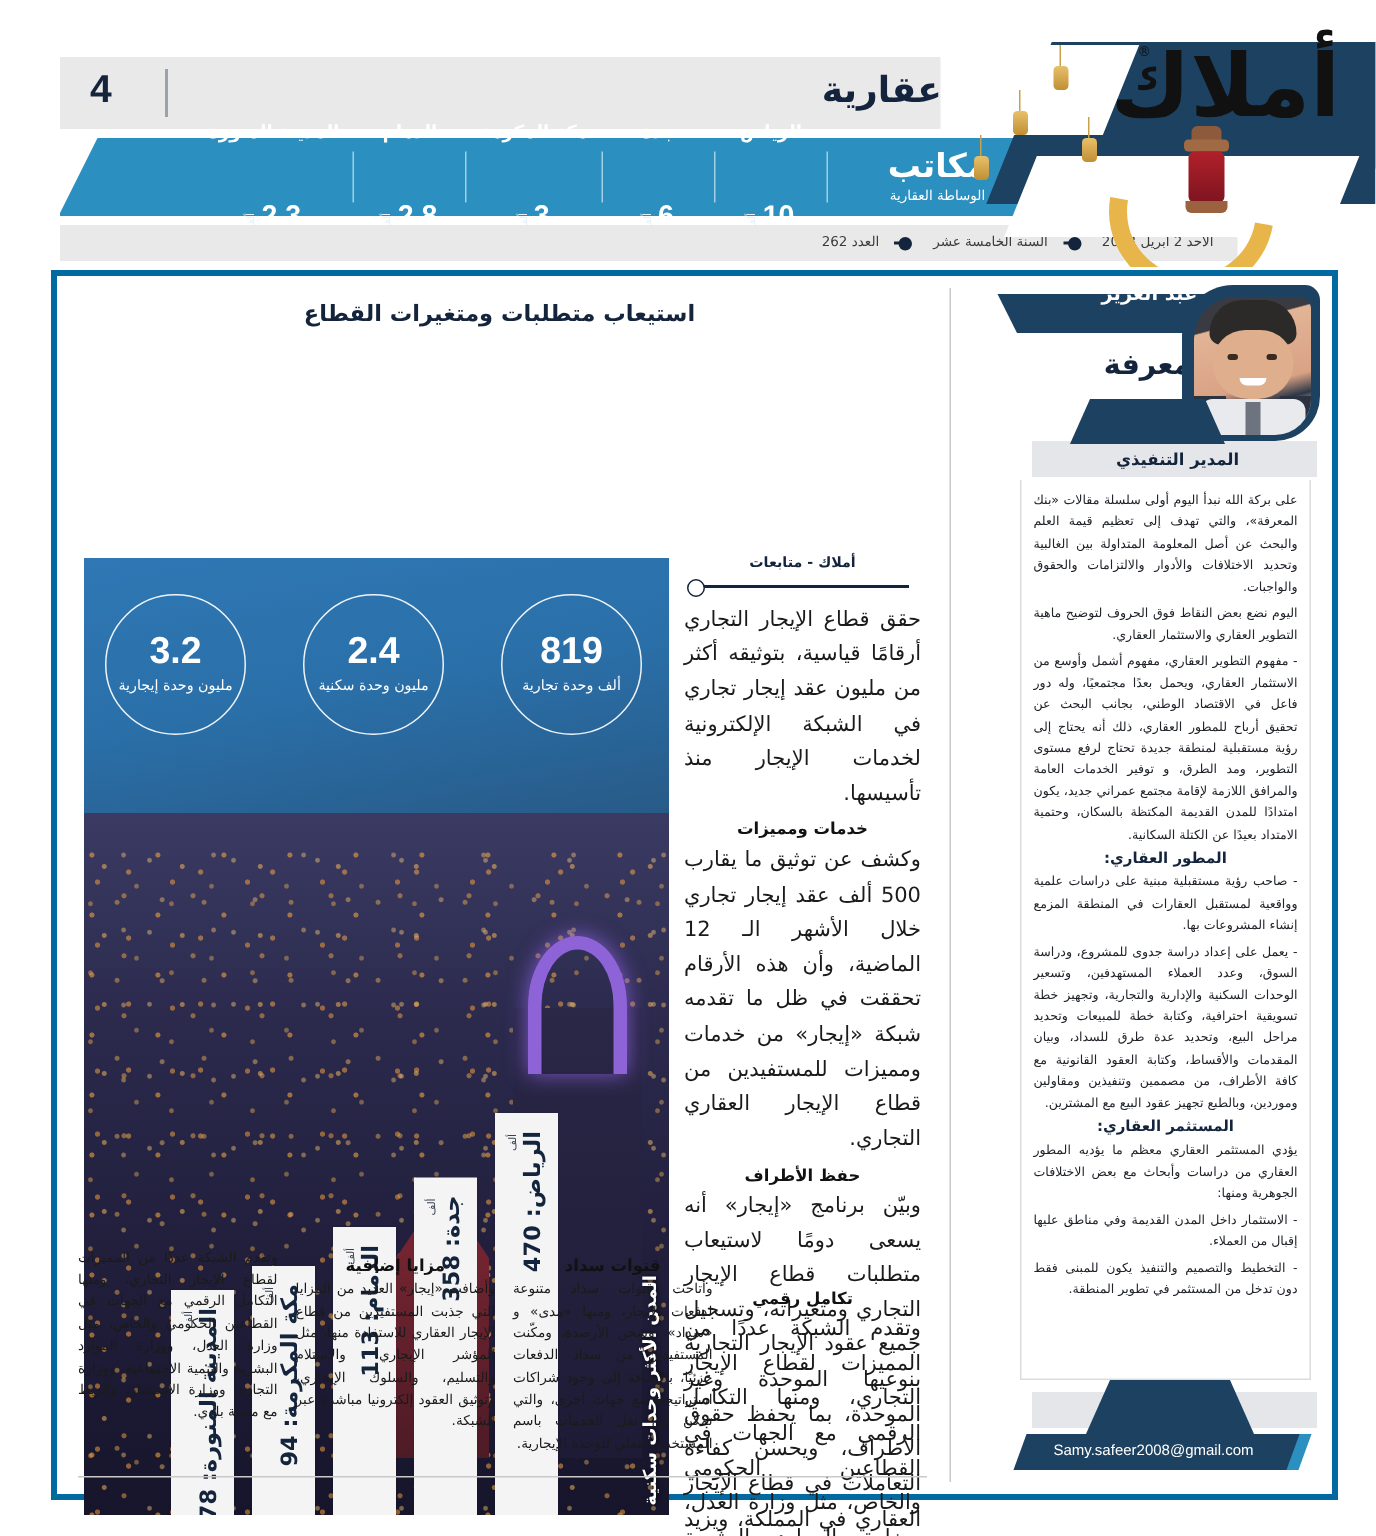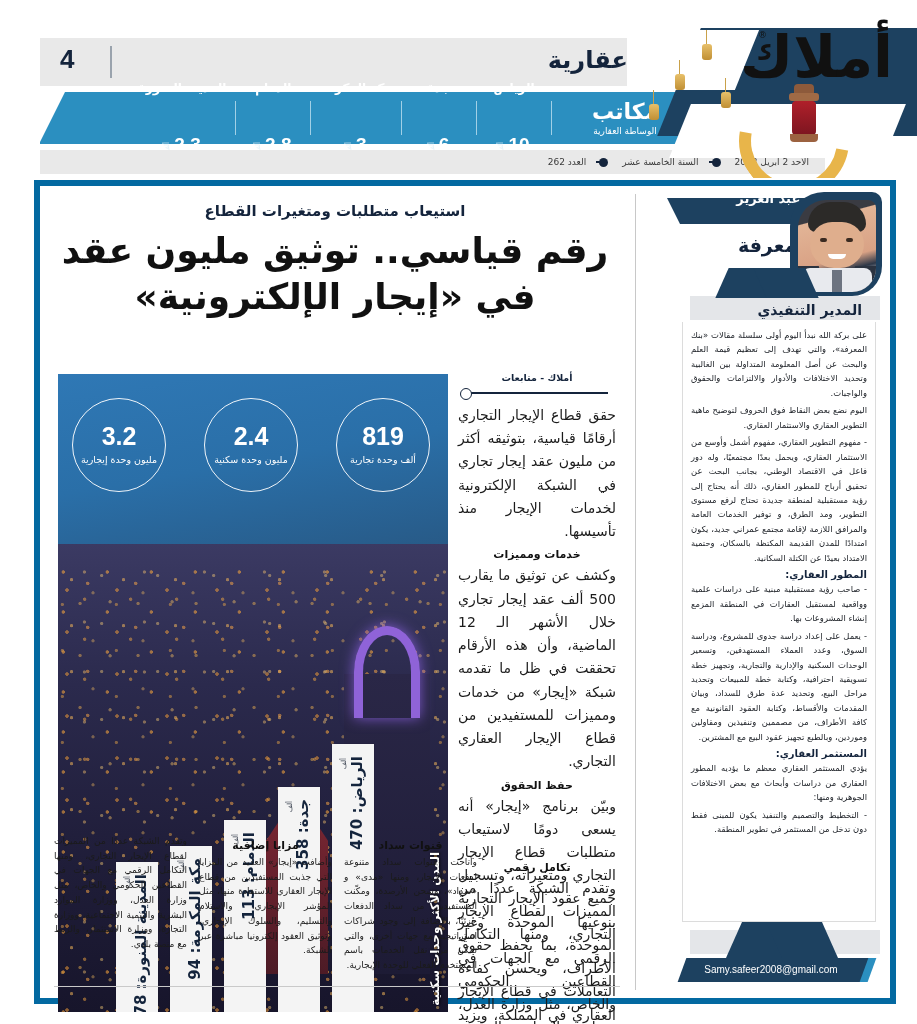--- a/index.html
+++ b/index.html
@@ -119,21 +119,21 @@
   .hang b{position:absolute;left:0;top:0;width:10px;height:16px;display:block;
     background:linear-gradient(180deg,#e8c06a,#c08f34);border-radius:3px;}
   .h1{right:205px;top:44px;}
   .h2{right:232px;top:74px;}
   .h3{right:258px;top:104px;}
   .h4{right:186px;top:92px;}
 
   
   .frame{
     position:absolute;left:34px;top:180px;width:850px;height:812px;
-    border:6px solid #0369a1;background:#fff;
+    border:4px solid #0369a1;background:#fff;
   }
 
   
   .sidebar{
     position:absolute;right:0;top:0;width:255px;height:812px;
     border-right:0;background:#fff;
   }
   .sb-divider{position:absolute;left:0;top:8px;width:1px;height:796px;background:#c8c8c8;}
 
   .sb-namebar{
@@ -180,32 +180,32 @@
   }
   .sb-chevron i{
     position:absolute;left:0;top:0;width:52px;height:30px;background:#1d4160;
     transform:skewX(-24deg);display:block;
   }
   .sb-chevron b{
     position:absolute;left:38px;top:0;width:52px;height:30px;background:#1d4160;
     transform:skewX(24deg);display:block;
   }
   .sb-role{
-    position:absolute;right:28px;top:116px;width:150px;text-align:right;
-    font-size:14px;font-weight:bold;color:#14243c;z-index:6;
+    position:absolute;right:28px;top:116px;width:150px;text-align:center;
+    font-size:11px;font-weight:bold;color:#14243c;z-index:6;
   }
   .sb-rolebg{
     position:absolute;right:10px;top:110px;width:190px;height:24px;background:#e4e6e9;z-index:3;
   }
   .sb-body{
     position:absolute;right:14px;top:136px;width:194px;height:600px;overflow:hidden;
     background:#fff;border:1px solid #dcdcdc;border-top:0;padding:6px 8px 0 8px;box-sizing:border-box;
   }
   .sb-para{font-size:8.4px;line-height:1.72;color:#20242a;text-align:justify;margin:0 0 3px 0;}
-  .sb-head{font-size:10px;font-weight:bold;color:#14243c;margin:4px 0 2px 0;}
+  .sb-head{font-size:10px;font-weight:bold;color:#14243c;margin:4px 0 2px 0;text-align:center;}
 
   .sb-expertbar{
     position:absolute;right:10px;top:744px;width:190px;height:24px;background:#e4e6e9;
   }
   .sb-expert{
     position:absolute;right:10px;top:744px;width:190px;height:24px;line-height:24px;
     text-align:center;font-size:12px;font-weight:bold;color:#14243c;
   }
   .sb-mailbar{
     position:absolute;right:26px;top:772px;width:182px;height:24px;background:#1d4160;
@@ -449,24 +449,20 @@
       <div class="logo-text">أملاك</div>
       <div class="logo-reg">®</div>
     </div>
   </div>
 
   <div class="frame">
 
     <div class="main">
 
       <div class="kicker">استيعاب متطلبات ومتغيرات القطاع</div>
-      <div class="headline">
-        <div>رقم قياسي.. توثيق مليون عقد</div>
-        <div>في «إيجار الإلكترونية»</div>
-      </div>
 
       <div class="hero">
         <div class="hero-sky"></div>
         <div class="hero-city"></div>
         <div class="hero-lights"></div>
         <div class="kingdom">
           <div class="arch"></div>
         </div>
         <div class="tower-red"></div>
 
@@ -513,21 +509,21 @@
 
       <div class="col-a">
         <div class="byline">أملاك - متابعات</div>
         <div class="byline-rule">
             <i></i>
             <b></b>
           </div>
         <p class="ptext">حقق قطاع الإيجار التجاري أرقامًا قياسية، بتوثيقه أكثر من مليون عقد إيجار تجاري في الشبكة الإلكترونية لخدمات الإيجار منذ تأسيسها.</p>
         <div class="phead">خدمات ومميزات</div>
         <p class="ptext">وكشف عن توثيق ما يقارب 500 ألف عقد إيجار تجاري خلال الأشهر الـ 12 الماضية، وأن هذه الأرقام تحققت في ظل ما تقدمه شبكة «إيجار» من خدمات ومميزات للمستفيدين من قطاع الإيجار العقاري التجاري.</p>
-        <div class="phead">حفظ الحقوق</div>
+        <div class="phead">حفظ الأطراف</div>
         <p class="ptext">وبيّن برنامج «إيجار» أنه يسعى دومًا لاستيعاب متطلبات قطاع الإيجار التجاري ومتغيراته، وتسجيل جميع عقود الإيجار التجارية بنوعيها الموحدة وغير الموحدة، بما يحفظ حقوق الأطراف، ويحسن كفاءة التعاملات في قطاع الإيجار العقاري في المملكة، ويزيد الثقة في التعاملات المالية والتعاقدية، وييسر الإجراءات من خلال توفير خيارات متعددة لسداد الدفعات، وقنوات متنوعة لسدادها، إضافة إلى الخدمات النوعيّة الأخرى.</p>
       </div>
 
       <div class="col-b-wrap">
         <div class="phead">تكامل رقمي</div>
         <p class="ptext">وتقدم الشبكة عددًا من المميزات لقطاع الإيجار التجاري، ومنها التكامل الرقمي مع الجهات في القطاعين الحكومي والخاص، مثل وزارة العدل، ووزارة الموارد البشرية والتنمية الاجتماعية، ووزارة التجارة، ووزارة الاستثمار، والربط مع منصة بلدي.</p>
       </div>
 
       <div class="botwrap">
         <div class="botcol">
@@ -579,20 +575,21 @@
         <p class="sb-para">على بركة الله نبدأ اليوم أولى سلسلة مقالات «بنك المعرفة»، والتي تهدف إلى تعظيم قيمة العلم والبحث عن أصل المعلومة المتداولة بين الغالبية وتحديد الاختلافات والأدوار والالتزامات والحقوق والواجبات.</p>
         <p class="sb-para">اليوم نضع بعض النقاط فوق الحروف لتوضيح ماهية التطوير العقاري والاستثمار العقاري.</p>
         <p class="sb-para">- مفهوم التطوير العقاري، مفهوم أشمل وأوسع من الاستثمار العقاري، ويحمل بعدًا مجتمعيًا، وله دور فاعل في الاقتصاد الوطني، بجانب البحث عن تحقيق أرباح للمطور العقاري، ذلك أنه يحتاج إلى رؤية مستقبلية لمنطقة جديدة تحتاج لرفع مستوى التطوير، ومد الطرق، و توفير الخدمات العامة والمرافق اللازمة لإقامة مجتمع عمراني جديد، يكون امتدادًا للمدن القديمة المكتظة بالسكان، وحتمية الامتداد بعيدًا عن الكتلة السكانية.</p>
 
         <div class="sb-head">المطور العقاري:</div>
         <p class="sb-para">- صاحب رؤية مستقبلية مبنية على دراسات علمية وواقعية لمستقبل العقارات في المنطقة المزمع إنشاء المشروعات بها.</p>
         <p class="sb-para">- يعمل على إعداد دراسة جدوى للمشروع، ودراسة السوق، وعدد العملاء المستهدفين، وتسعير الوحدات السكنية والإدارية والتجارية، وتجهيز خطة تسويقية احترافية، وكتابة خطة للمبيعات وتحديد مراحل البيع، وتحديد عدة طرق للسداد، وبيان المقدمات والأقساط، وكتابة العقود القانونية مع كافة الأطراف، من مصممين وتنفيذين ومقاولين وموردين، وبالطبع تجهيز عقود البيع مع المشترين.</p>
 
         <div class="sb-head">المستثمر العقاري:</div>
         <p class="sb-para">يؤدي المستثمر العقاري معظم ما يؤديه المطور العقاري من دراسات وأبحاث مع بعض الاختلافات الجوهرية ومنها:</p>
+        <p class="sb-para">- الاستثمار داخل المدن القديمة وفي مناطق عليها إقبال من العملاء.</p>
         <p class="sb-para">- التخطيط والتصميم والتنفيذ يكون للمبنى فقط دون تدخل من المستثمر في تطوير المنطقة.</p>
 
       </div>
 
       <div class="sb-expertbar"></div>
       <div class="sb-expert">خبير تسويق</div>
 
       <div class="sb-mailchev">
           <i></i>
           <b></b>

